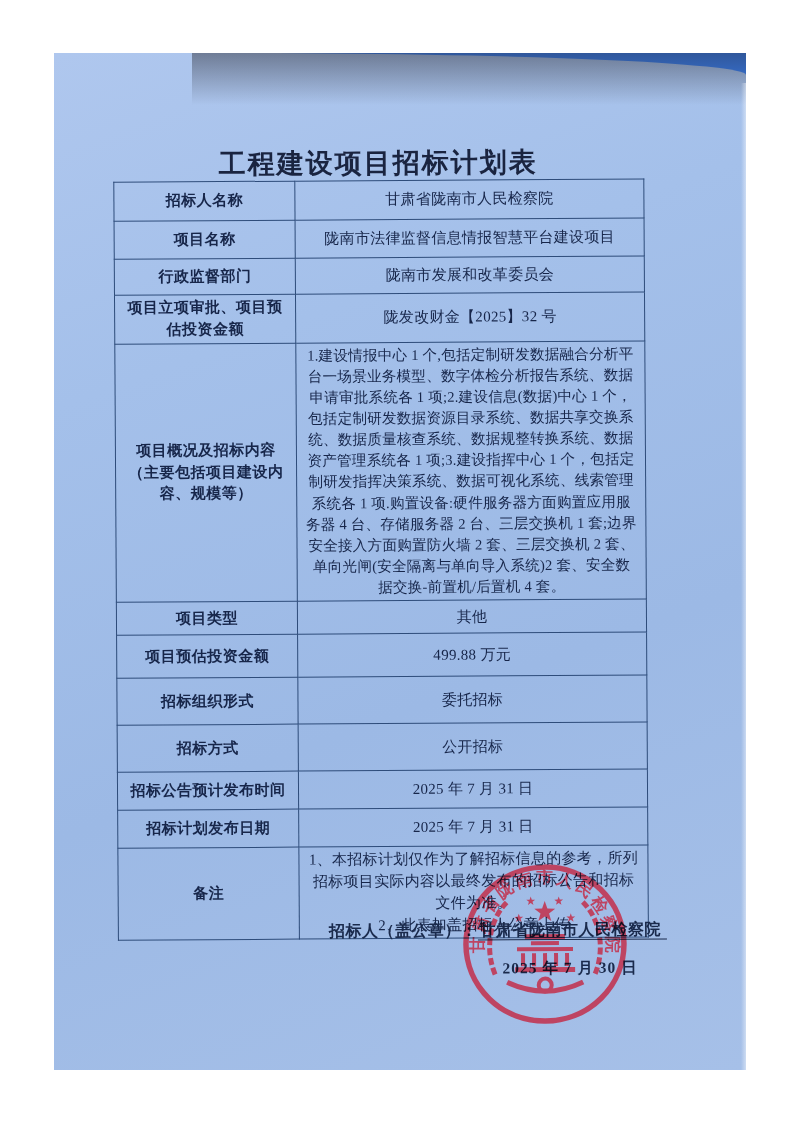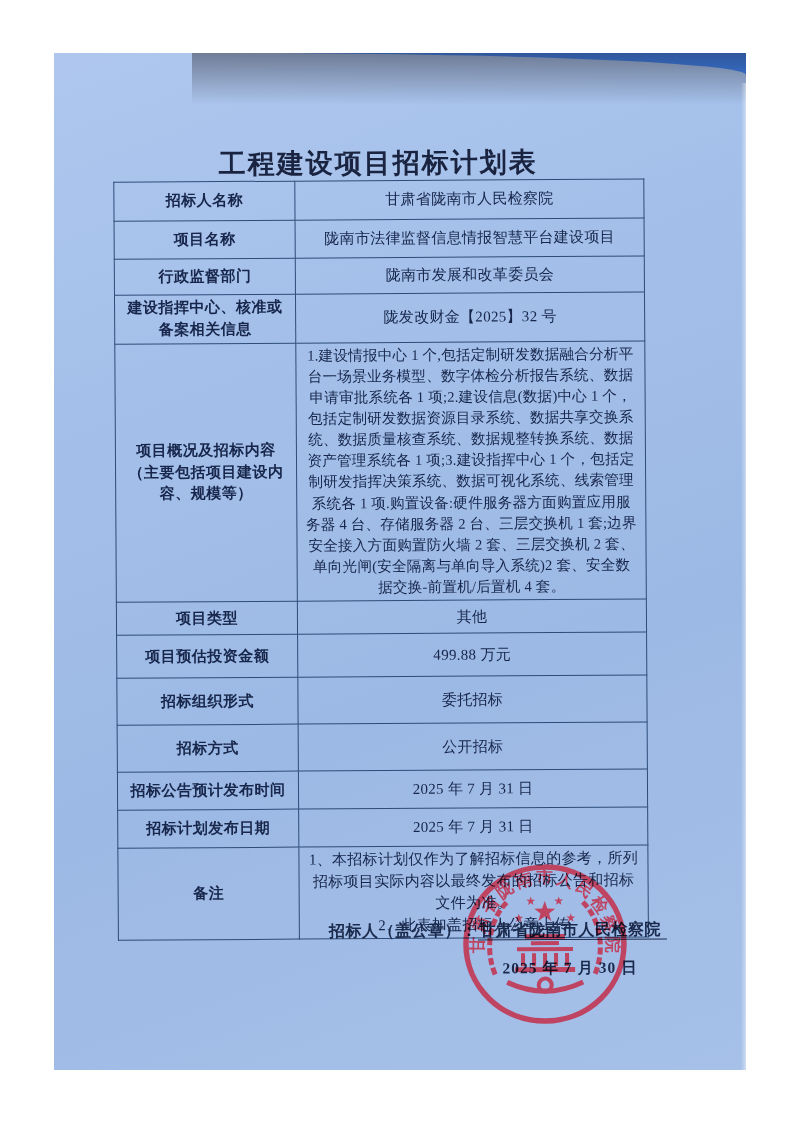--- a/index.html
+++ b/index.html
@@ -99,21 +99,21 @@
         </tr>
         <tr class="r2">
           <td class="lbl">项目名称</td>
           <td class="val">陇南市法律监督信息情报智慧平台建设项目</td>
         </tr>
         <tr class="r3">
           <td class="lbl">行政监督部门</td>
           <td class="val">陇南市发展和改革委员会</td>
         </tr>
         <tr class="r4">
-          <td class="lbl">建设指挥中心、核准或备案相关信息</td>
+          <td class="lbl">项目立项审批、项目预估投资金额</td>
           <td class="val">陇发改财金【2025】32 号</td>
         </tr>
         <tr class="r5">
           <td class="lbl">项目概况及招标内容（主要包括项目建设内容、规模等）</td>
           <td class="val val-long">1.建设情报中心 1 个,包括定制研发数据融合分析平台一场景业务模型、数字体检分析报告系统、数据申请审批系统各 1 项;2.建设信息(数据)中心 1 个，包括定制研发数据资源目录系统、数据共享交换系统、数据质量核查系统、数据规整转换系统、数据资产管理系统各 1 项;3.建设指挥中心 1 个，包括定制研发指挥决策系统、数据可视化系统、线索管理系统各 1 项.购置设备:硬件服务器方面购置应用服务器 4 台、存储服务器 2 台、三层交换机 1 套;边界安全接入方面购置防火墙 2 套、三层交换机 2 套、单向光闸(安全隔离与单向导入系统)2 套、安全数据交换-前置机/后置机 4 套。</td>
         </tr>
         <tr class="r6">
           <td class="lbl">项目类型</td>
           <td class="val">其他</td>
         </tr>

